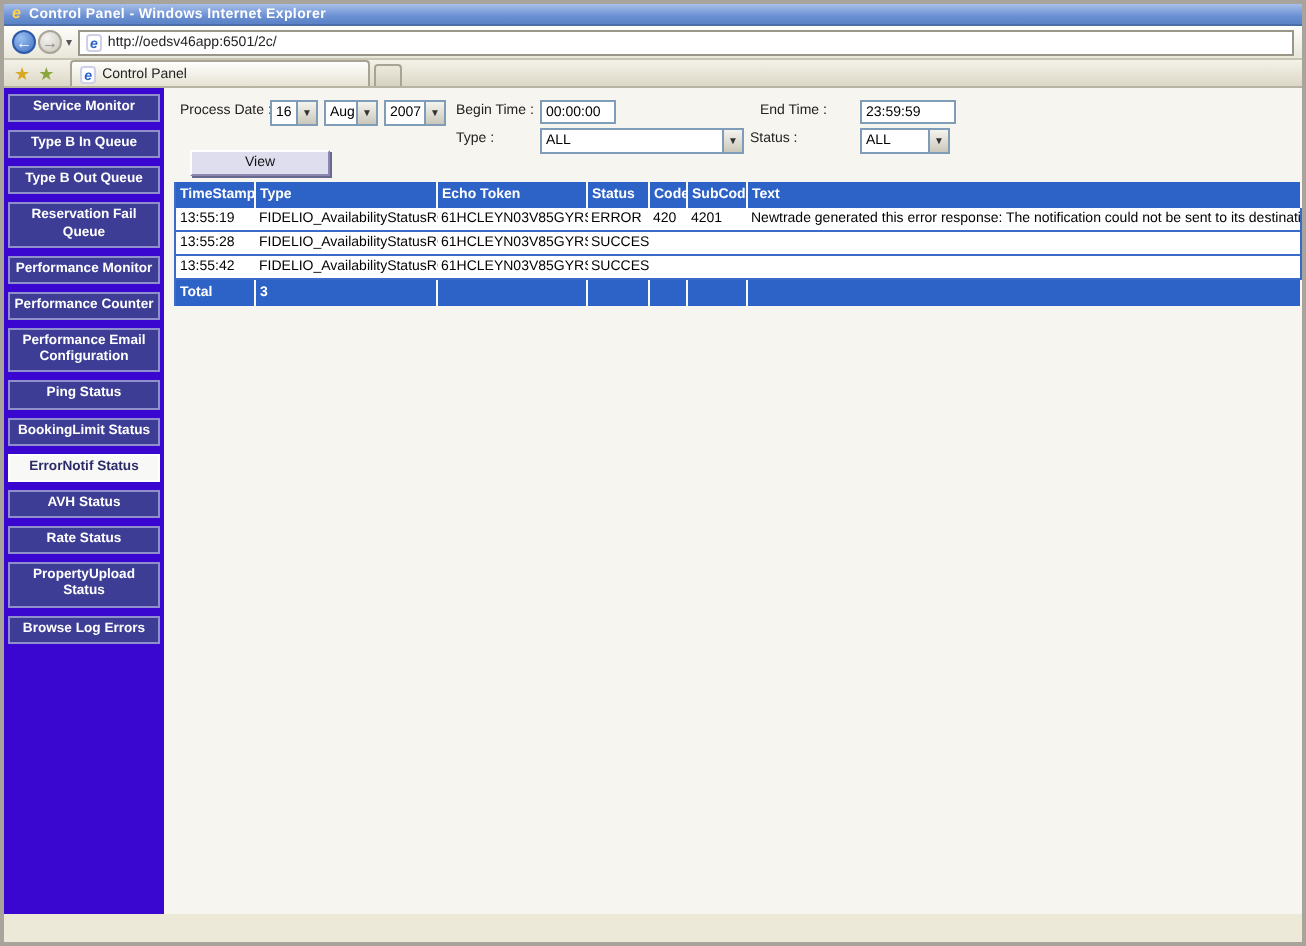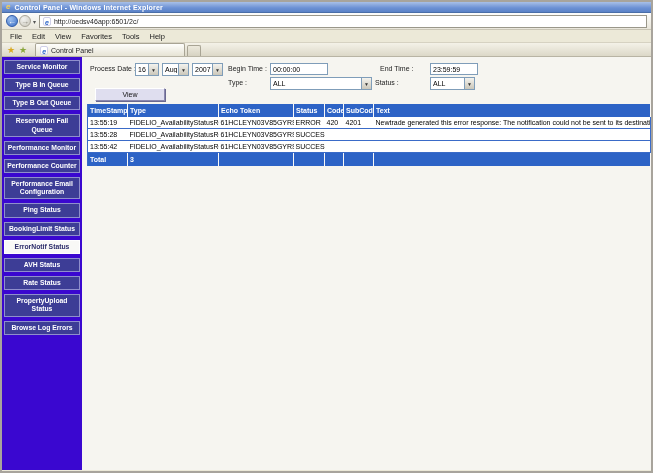--- a/index.html
+++ b/index.html
@@ -113,28 +113,20 @@
   <div class="addressbar">
     <span class="navbtn back">←</span>
     <span class="navbtn fwd">→</span>
     <span class="nav-chevron">▾</span>
     <div class="urlbox">
       <span class="ie-e">e</span>
       <span class="url">http://oedsv46app:6501/2c/</span>
     </div>
   </div>
 
-  <div class="menubar">
-      <span class="menu-item">File</span>
-      <span class="menu-item">Edit</span>
-      <span class="menu-item">View</span>
-      <span class="menu-item">Favorites</span>
-      <span class="menu-item">Tools</span>
-      <span class="menu-item">Help</span>
-    </div>
 
   <div class="tabbar">
     <span class="fav-star gold">★</span>
     <span class="fav-star add">★</span>
     <div class="tab">
       <span class="ie-e">e</span>
       <span class="tab-label">Control Panel</span>
     </div>
     <div class="newtab-stub"></div>
   </div>
@@ -168,21 +160,21 @@
       <div class="sel" style="left:80px; top:6px; width:27px;">
         <span class="sel-val">Aug</span>
           <span class="sel-arrow">▼</span>
       </div>
       <div class="sel" style="left:110px; top:6px; width:31px;">
         <span class="sel-val">2007</span>
           <span class="sel-arrow">▼</span>
       </div>
 
       <span class="flabel" style="left:146px; top:8px;">Begin Time :</span>
-      <input class="tinput" style="left: 188px; top: 6px; width: 58px;" value="00:00:00">
+      <input class="tinput" style="left: 188px; top: 6px; width: 38px;" value="00:00:00">
 
       <span class="flabel" style="left:298px; top:8px;">End Time :</span>
       <input class="tinput" style="left: 348px; top: 6px; width: 48px;" value="23:59:59">
 
       <span class="flabel" style="left:146px; top:22px;">Type :</span>
       <div class="sel" style="left:188px; top:20px; width:102px;">
         <span class="sel-val">ALL</span>
           <span class="sel-arrow">▼</span>
       </div>
 

